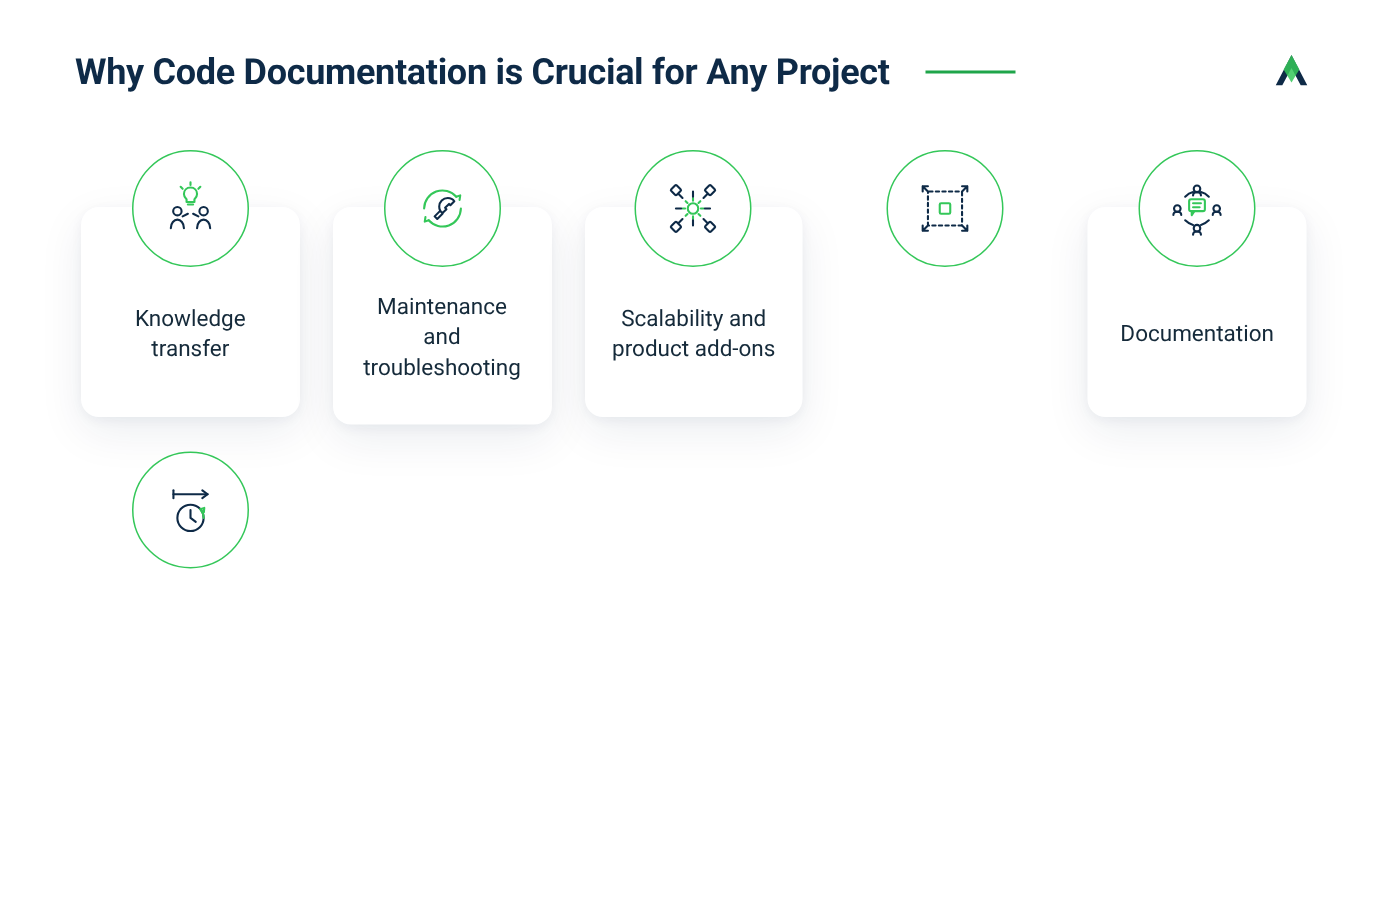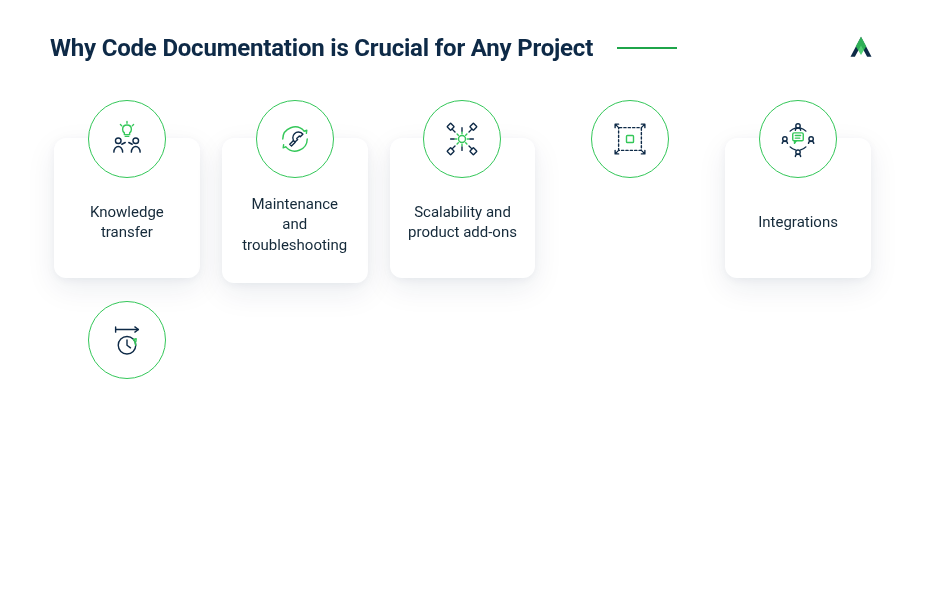--- a/index.html
+++ b/index.html
@@ -198,21 +198,21 @@
           <path d="M21 44c0-1.5 1.3-2.5 3-2.5s3 1 3 2.5"></path>
           <circle cx="9" cy="24" r="2.5"></circle>
           <path d="M6 29c0-1.5 1.3-2.5 3-2.5s3 1 3 2.5"></path>
           <circle cx="39" cy="24" r="2.5"></circle>
           <path d="M36 29c0-1.5 1.3-2.5 3-2.5s3 1 3 2.5"></path>
           <path d="M15 15c2-2 4-3 6-3.5 M33 15c-2-2-4-3-6-3.5 M15 33c2 2 4 3 6 3.5 M33 33c-2 2-4 3-6 3.5" stroke-dasharray="0"></path>
         </g>
       </svg>
     </div>
     <div class="card-body">
-      <div class="card-label">Integrations</div>
+      <div class="card-label">Documentation</div>
     </div>
   </div>
 
   <div class="card">
     <div class="icon-circle">
       <svg viewBox="0 0 48 48" stroke-width="1.6" stroke-linecap="round" stroke-linejoin="round" fill="none">
         <g stroke="#0e2a47">
           <path d="M11 12h26"></path>
           <path d="M37 12l-4-3 M37 12l-4 3"></path>
           <path d="M11 9v6"></path>

